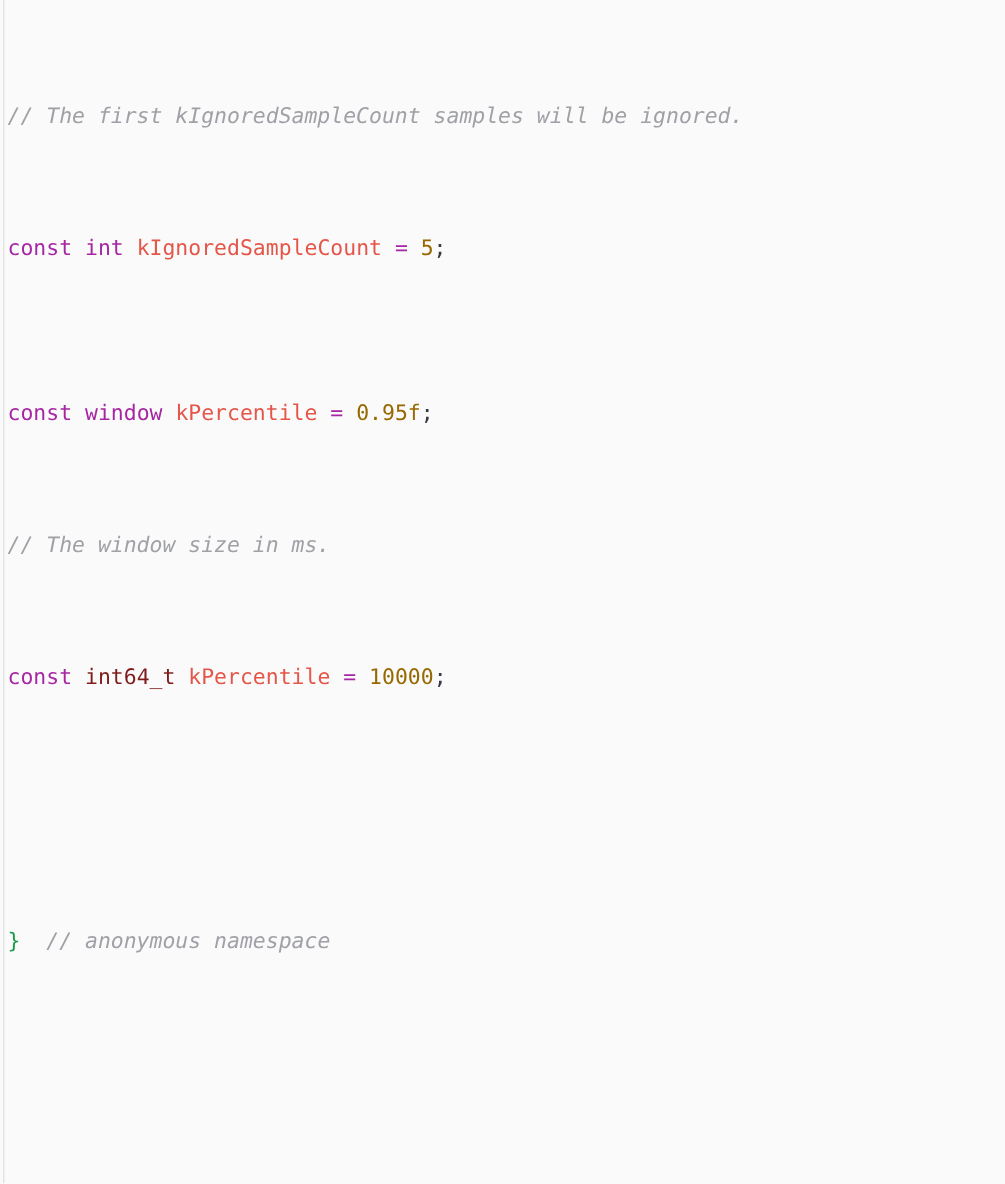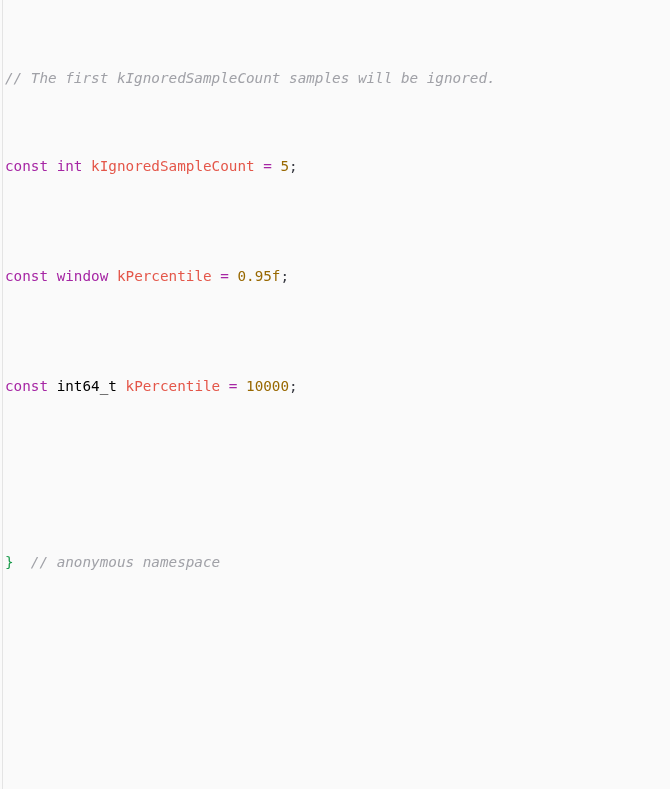--- a/index.html
+++ b/index.html
@@ -48,21 +48,21 @@
     height: 22px;
     white-space: pre;
     color: #383a42;
   }
 
   .line .txt { position: relative; }
 
   
   .c   { color: #a0a1a7; font-style: italic; }            
   .kw  { color: #a626a4; }                                 
-  .typ { color: #000000; }                                 
+  .typ { color: #7f1d1d; }                                 
   .var { color: #e45649; }                                 
   .num { color: #986801; }                                 
   .op  { color: #a626a4; }                                 
   .pn  { color: #383a42; }                                 
   .b2  { color: #1a9b4b; }
 </style>
 </head>
 <body>
 
 <div id="editor">
@@ -71,20 +71,21 @@
 
   <div class="code-lines">
 
     <div class="line"><span class="txt"><span class="c">// The first kIgnoredSampleCount samples will be ignored.</span></span></div>
 
     <div class="line"><span class="txt"><span class="kw">const</span><span class="pn"> </span><span class="kw">int</span><span class="pn"> </span><span class="var">kIgnoredSampleCount</span><span class="pn"> </span><span class="op">=</span><span class="pn"> </span><span class="num">5</span><span class="pn">;</span></span></div>
 
 
     <div class="line"><span class="txt"><span class="kw">const</span><span class="pn"> </span><span class="kw">window</span><span class="pn"> </span><span class="var">kPercentile</span><span class="pn"> </span><span class="op">=</span><span class="pn"> </span><span class="num">0.95f</span><span class="pn">;</span></span></div>
 
+    <div class="line"><span class="txt"><span class="c">// The window size in ms.</span></span></div>
 
     <div class="line"><span class="txt"><span class="kw">const</span><span class="pn"> </span><span class="typ">int64_t</span><span class="pn"> </span><span class="var">kPercentile</span><span class="pn"> </span><span class="op">=</span><span class="pn"> </span><span class="num">10000</span><span class="pn">;</span></span></div>
 
     <div class="line"><span class="txt"> </span></div>
 
     <div class="line"><span class="txt"><span class="b2">}</span><span class="pn">  </span><span class="c">// anonymous namespace</span></span></div>
 
     <div class="line"><span class="txt"> </span></div>
 
     

